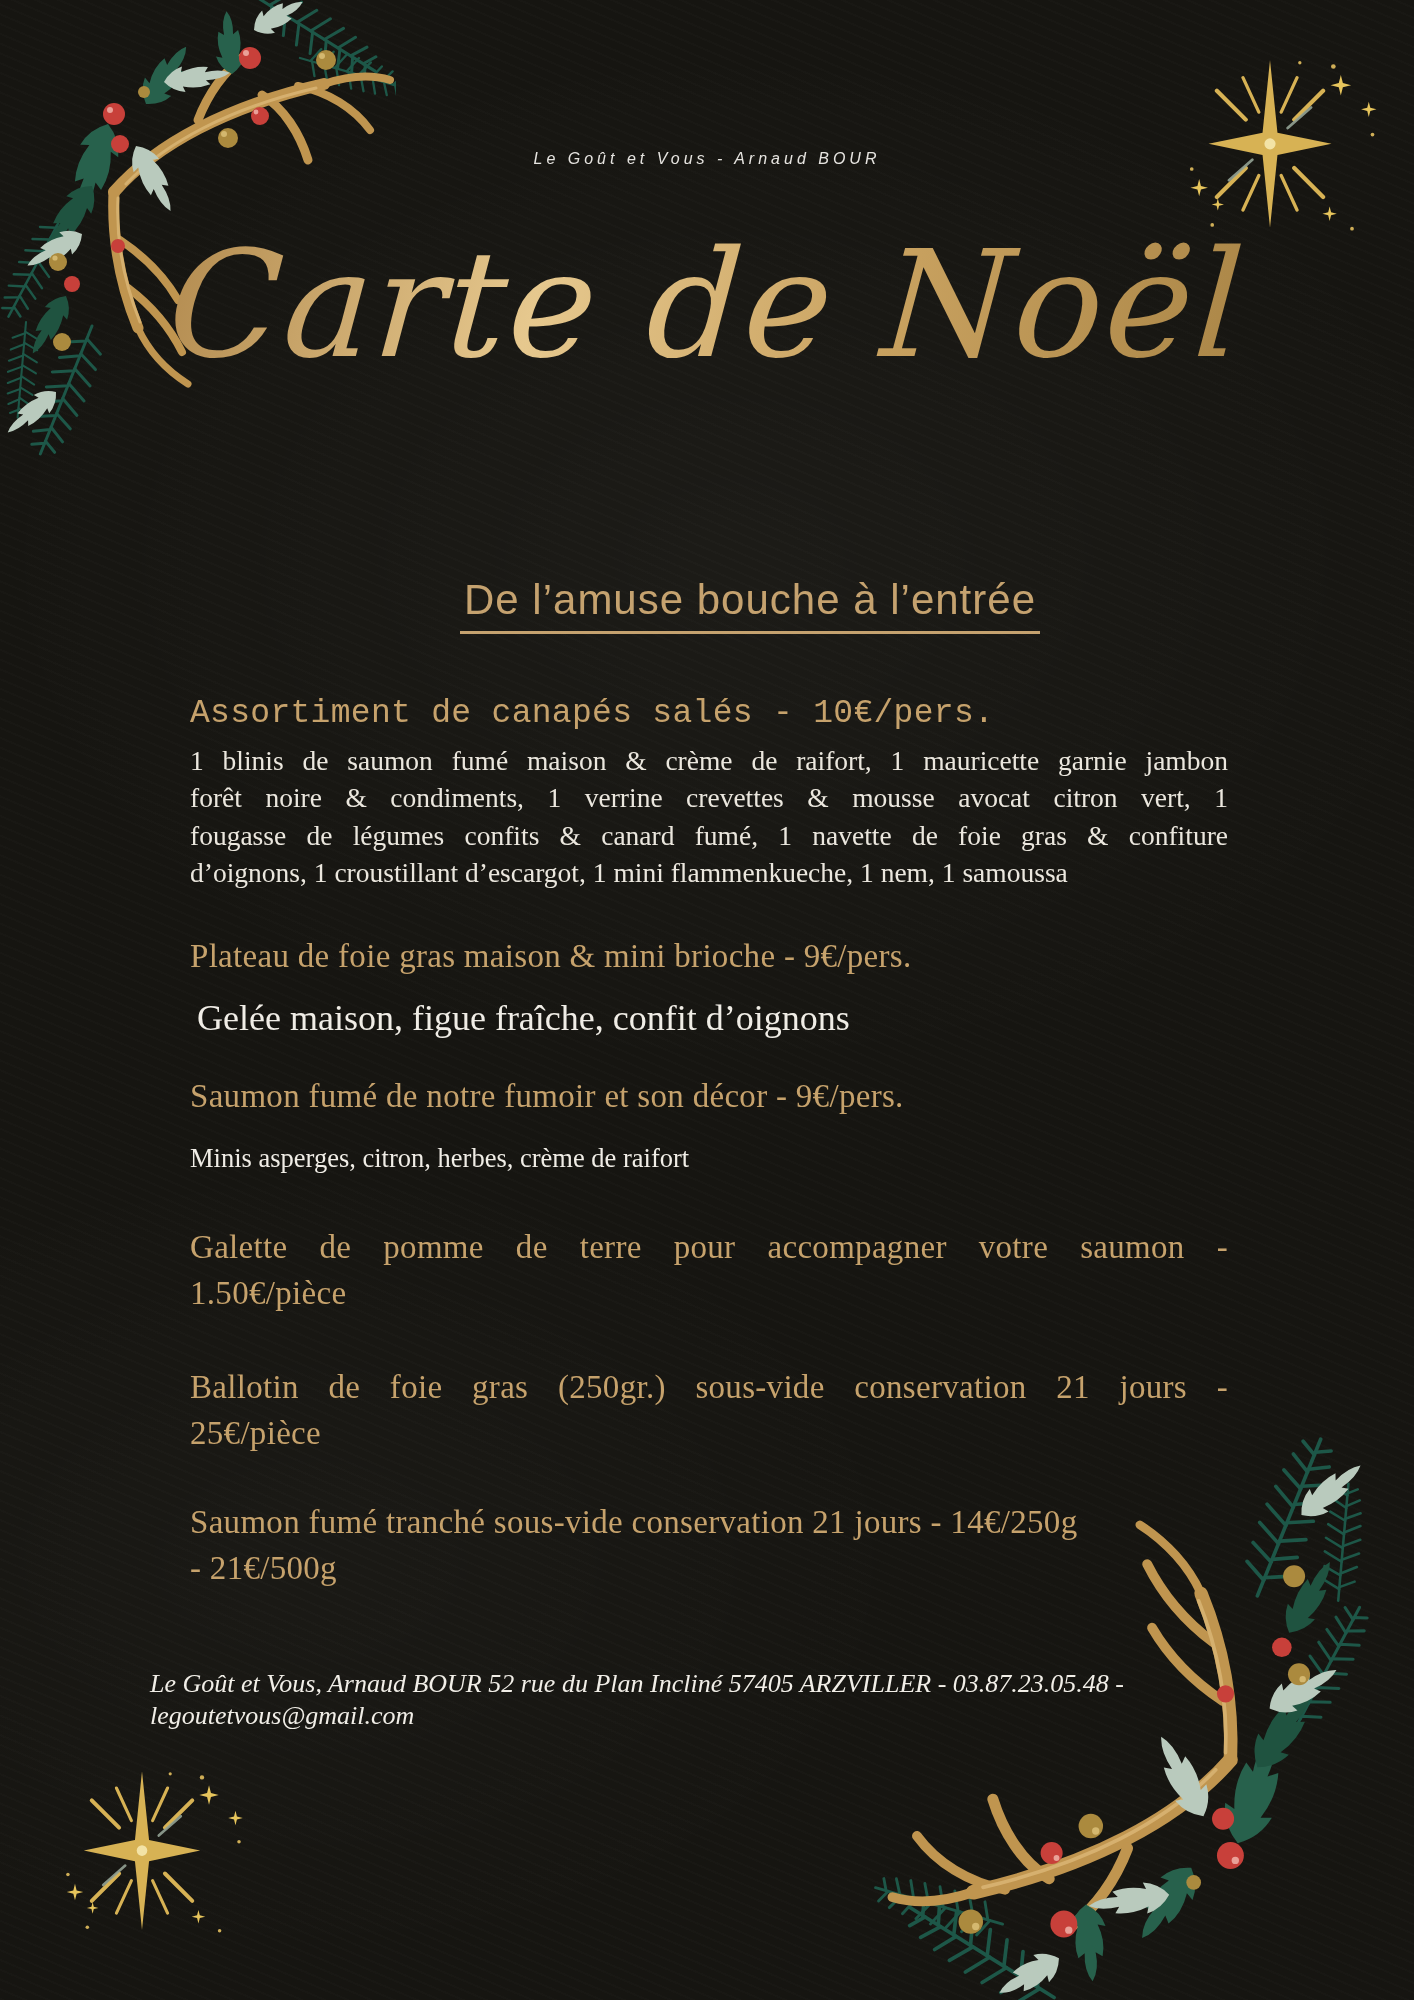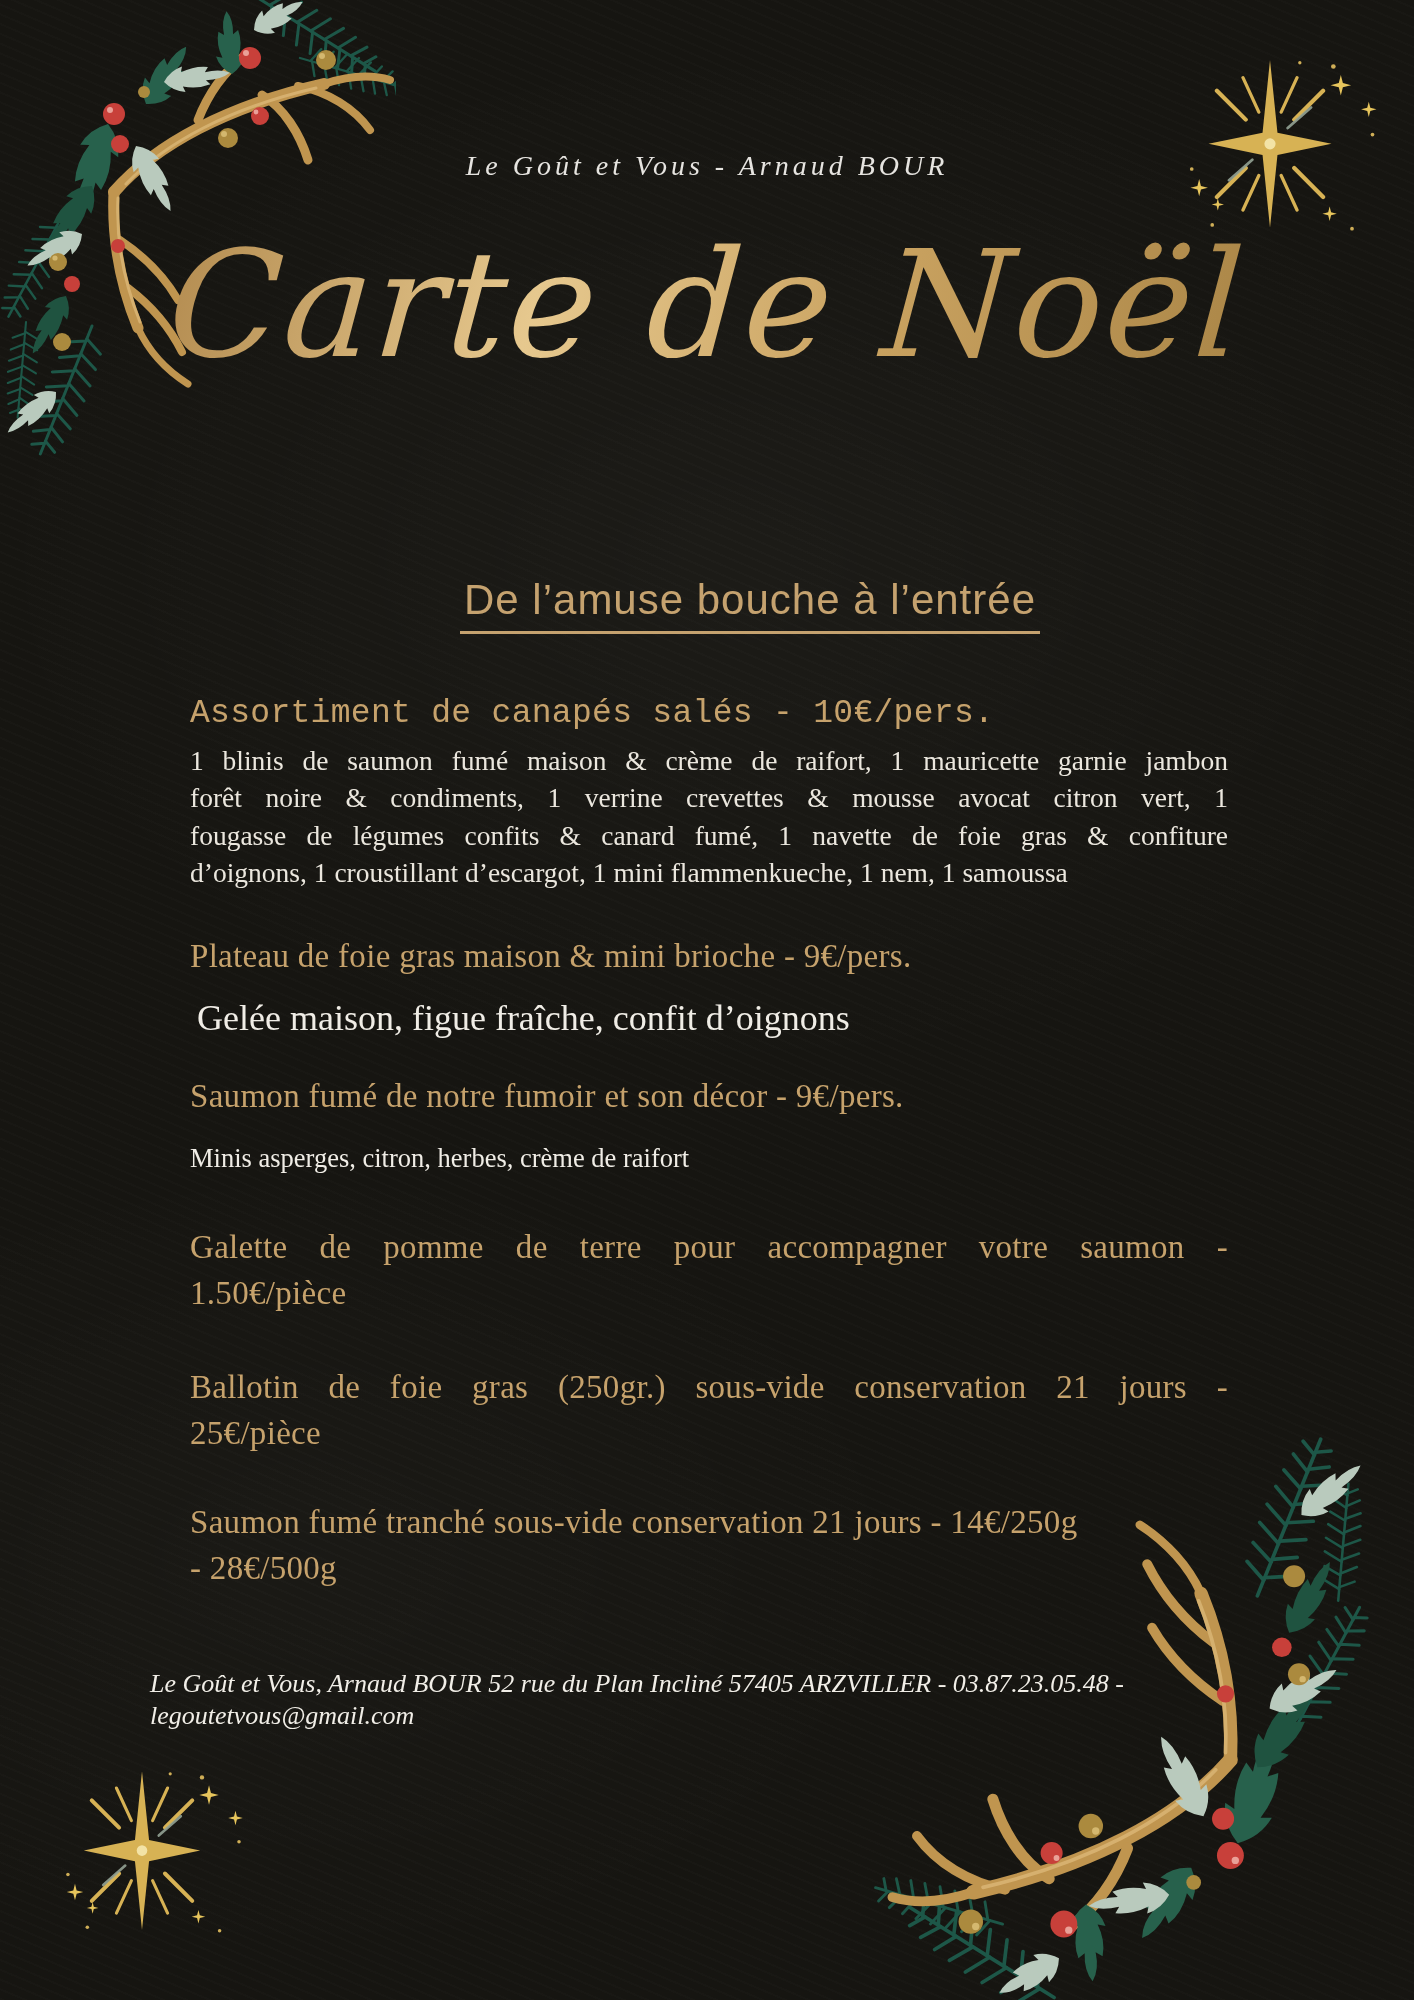--- a/index.html
+++ b/index.html
@@ -9,22 +9,22 @@
     background:
       radial-gradient(1100px 760px at 52% 28%, rgba(255,255,255,0.028), rgba(0,0,0,0) 70%),
       radial-gradient(900px 600px at 22% 78%, rgba(255,255,255,0.018), rgba(0,0,0,0) 70%),
       repeating-linear-gradient(23deg, rgba(255,255,255,0.012) 0 2px, rgba(0,0,0,0) 2px 9px),
       #161511;
   }
   .abs{position:absolute;left:190px;width:1038px;}
   .centered{left:0;width:1414px;text-align:center;}
 
   .brand-subtitle{
-    top:150px;font-family:Liberation Serif, serif;font-style:italic;
-    font-size:28px;letter-spacing:4px;color:#e6e4e0;
+    top:150px;font-family:Liberation Sans, sans-serif;font-style:italic;
+    font-size:16px;letter-spacing:4px;color:#e6e4e0;
   }
   .script-title{
     top:205px;font-family:"DejaVu Serif",serif;font-style:italic;
     font-size:148px;line-height:200px;letter-spacing:2px;
     background:linear-gradient(100deg,#ac8347 8%,#e6c88e 38%,#c9a260 62%,#a37f41 95%);
     -webkit-background-clip:text;background-clip:text;color:transparent;
     transform:skewX(-4deg);
   }
   .section-heading-wrap{top:576px;padding-left:43px;}
   .section-heading{
@@ -213,21 +213,21 @@
     <span class="tline">1.50€/pièce</span>
   </div>
 
   <div class="abs item-title t-item5">
     <span class="tline jline">Ballotin de foie gras (250gr.) sous-vide conservation 21 jours -</span>
     <span class="tline">25€/pièce</span>
   </div>
 
   <div class="abs item-title t-item6">
     <span class="tline">Saumon fumé tranché sous-vide conservation 21 jours - 14€/250g</span>
-    <span class="tline">- 28€/500g</span>
+    <span class="tline">- 21€/500g</span>
   </div>
 
   <div class="abs footer">
     <span class="fline">Le Goût et Vous, Arnaud BOUR 52 rue du Plan Incliné 57405 ARZVILLER - 03.87.23.05.48 -</span>
     <span class="fline">legoutetvous@gmail.com</span>
   </div>
 
 </div>
 
 </body></html>

